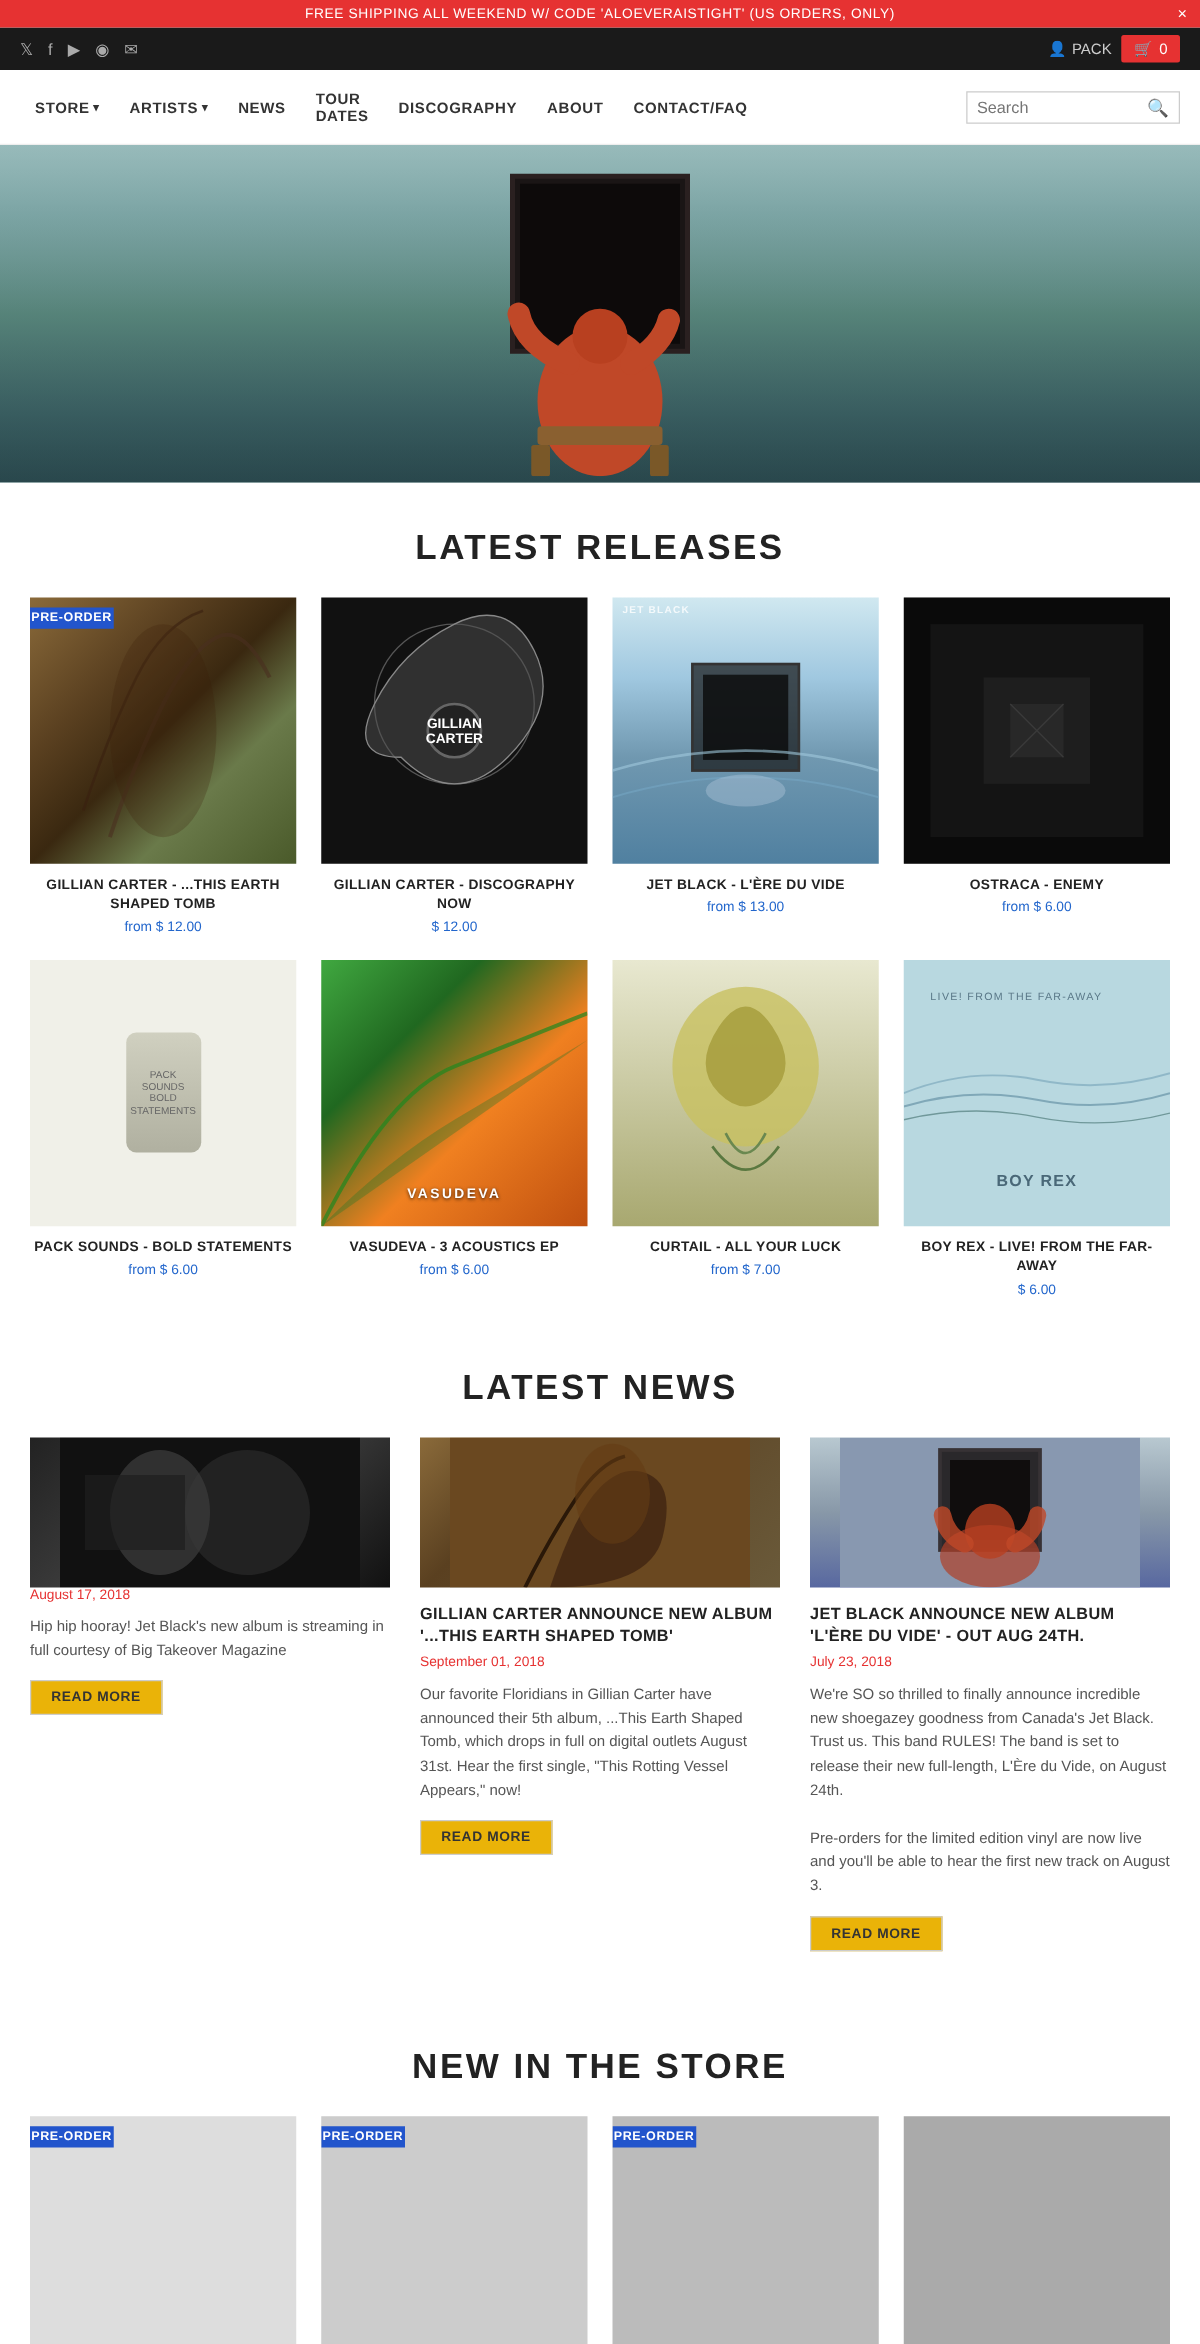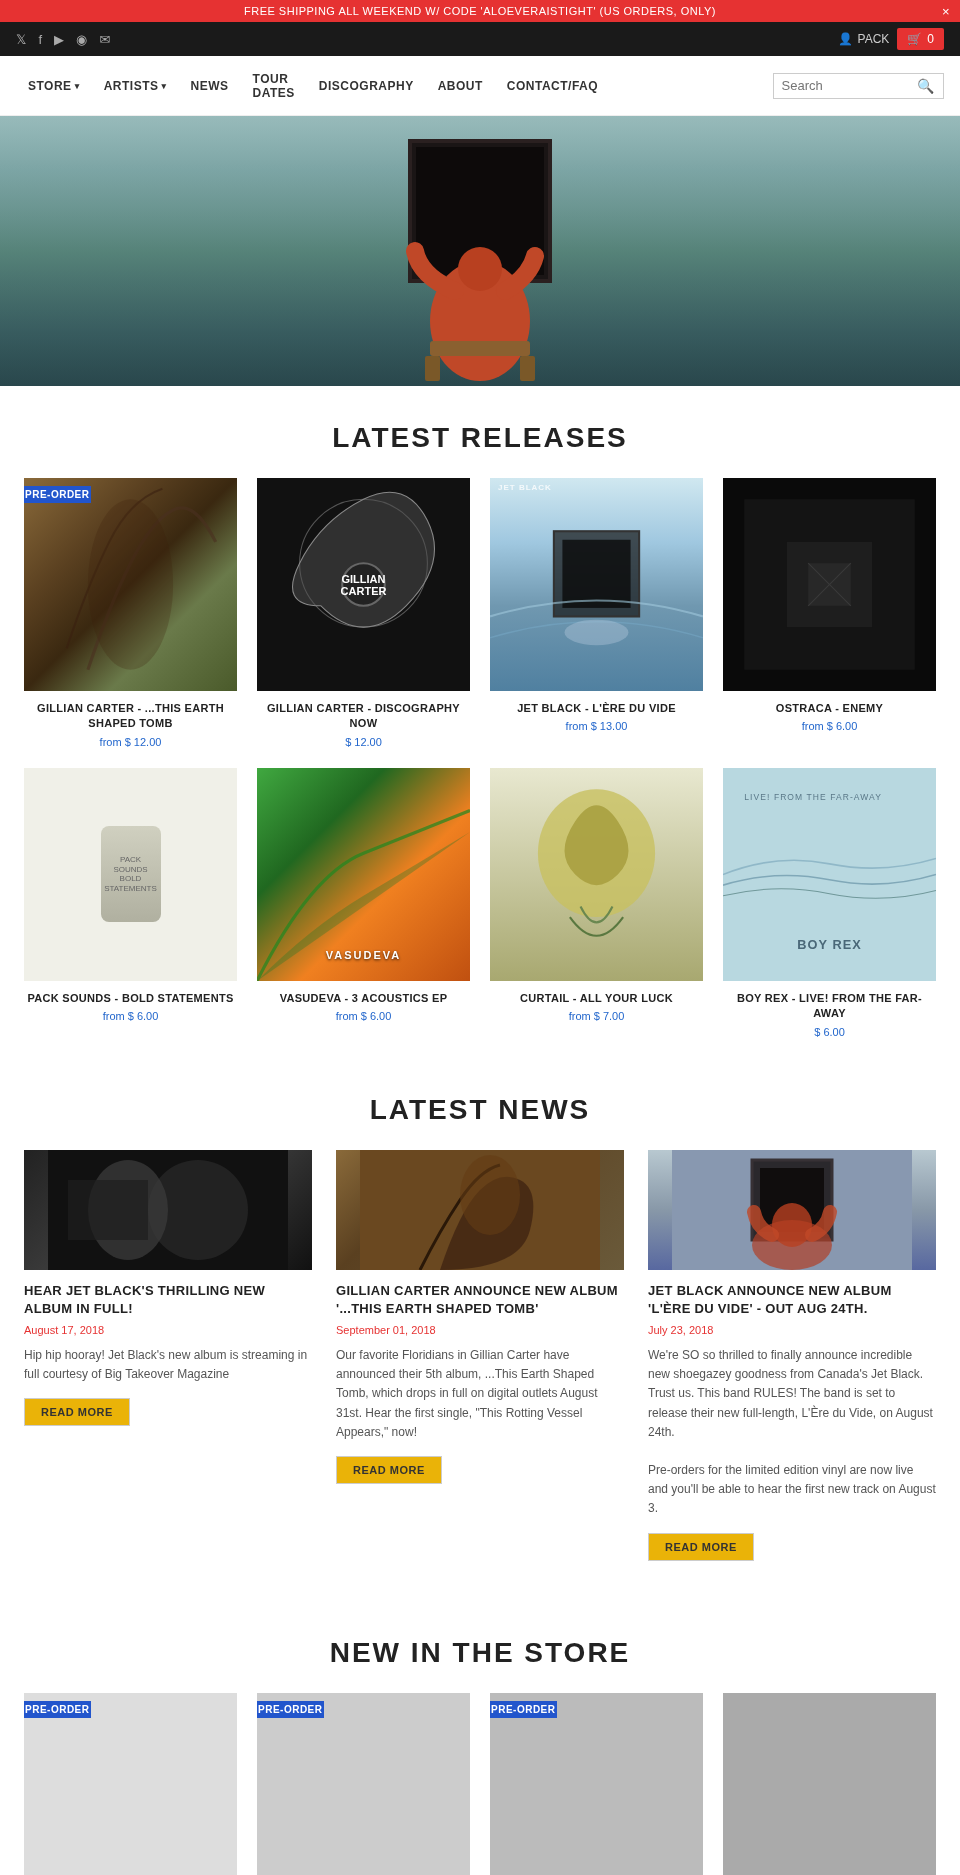--- a/index.html
+++ b/index.html
@@ -348,21 +348,20 @@
 
     <div class="news-card">
       <div class="news-img news-img-1">
         <svg width="100%" height="120" viewBox="0 0 240 120">
           <rect width="240" height="120" fill="#111"></rect>
           <ellipse cx="80" cy="60" rx="40" ry="50" fill="rgba(80,80,80,0.5)"></ellipse>
           <ellipse cx="150" cy="60" rx="50" ry="50" fill="rgba(60,60,60,0.4)"></ellipse>
           <rect x="20" y="30" width="80" height="60" fill="rgba(30,30,30,0.7)"></rect>
         </svg>
       </div>
-      <div class="news-title">HEAR JET BLACK'S THRILLING NEW ALBUM IN FULL!</div>
       <div class="news-date">August 17, 2018</div>
       <div class="news-body">Hip hip hooray! Jet Black's new album is streaming in full courtesy of Big Takeover Magazine</div>
       <button class="read-more-btn">READ MoRE</button>
     </div>
 
     <div class="news-card">
       <div class="news-img news-img-2">
         <svg width="100%" height="120" viewBox="0 0 240 120">
           <rect width="240" height="120" fill="#6a4820"></rect>
           <path d="M80,120 Q100,60 120,40 Q140,20 160,30 Q180,40 170,80 Q160,120 80,120Z" fill="#3a2010" opacity="0.7"></path>

